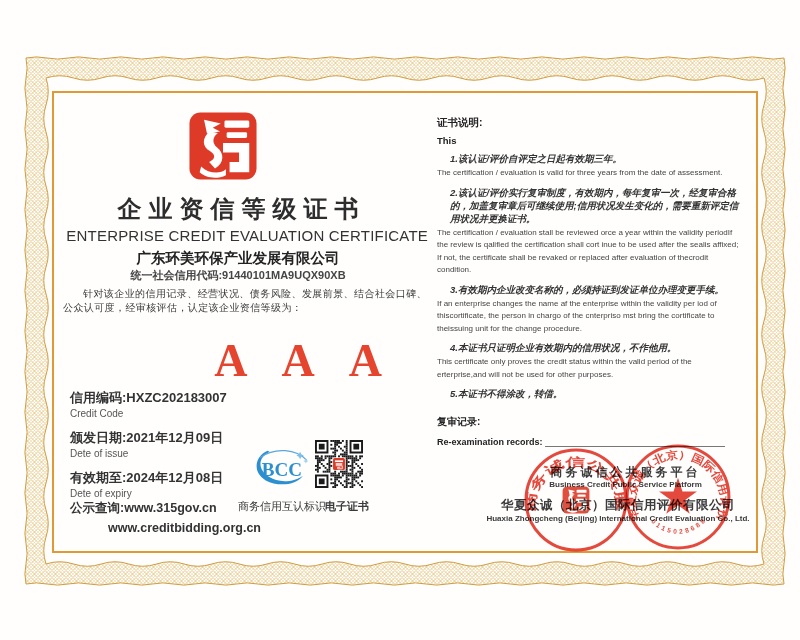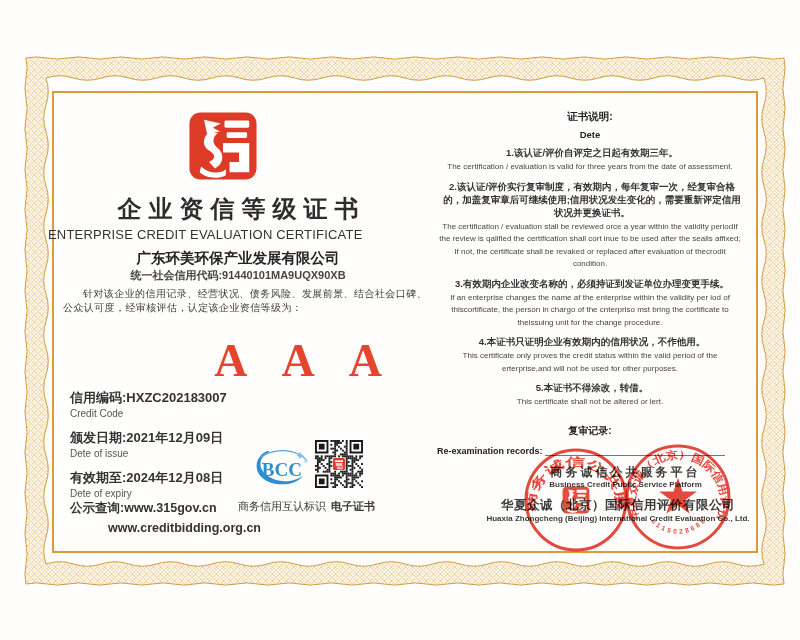--- a/index.html
+++ b/index.html
@@ -8,48 +8,48 @@
 
   
   .frame-svg{position:absolute;left:24px;top:56px;}
   .inner-line{position:absolute;left:52px;top:91px;width:702px;height:458px;border:2px solid #e09a35;}
 
   
   .emblem{position:absolute;left:188px;top:110px;width:70px;height:72px;}
   .cert-title{position:absolute;left:60px;top:193px;width:356px;text-align:center;
     font-family:Liberation Serif, serif;font-size:24px;font-weight:bold;color:#2d2d2d;
     letter-spacing:7px;padding-left:7px;box-sizing:border-box;}
-  .cert-title-en{position:absolute;left:48px;top:227px;width:380px;text-align:left;
-    font-size:13px;font-weight:500;color:#333;letter-spacing:0.2px;}
+  .cert-title-en{position:absolute;left:48px;top:227px;width:380px;text-align:right;
+    font-size:15px;font-weight:500;color:#333;letter-spacing:0.2px;}
   .company{position:absolute;left:60px;top:249px;width:356px;text-align:center;
     font-size:14.5px;font-weight:bold;color:#222;}
   .uscc{position:absolute;left:60px;top:268px;width:356px;text-align:center;
     font-size:11px;font-weight:600;color:#454545;}
   .statement{position:absolute;left:63px;top:287px;width:364px;font-size:10px;line-height:1.42;
     color:#3a3a3a;font-weight:500;text-indent:2em;text-align:justify;letter-spacing:0.4px;margin:0;}
   .rating{position:absolute;left:60px;top:334px;width:356px;text-align:right;
     font-family:"Liberation Serif","DejaVu Serif",serif;font-size:46px;font-weight:bold;color:#e5452f;
     letter-spacing:34px;padding-left:34px;box-sizing:border-box;}
   .fields{position:absolute;left:70px;top:389px;}
   .f-zh{font-size:13px;font-weight:600;color:#333;margin:0;}
   .f-en{font-size:10px;color:#555;margin:1px 0 0 0;}
   .field{margin-bottom:10px;}
   .query{position:absolute;left:70px;top:500px;}
   .q1{font-size:12.5px;font-weight:600;color:#333;margin:0;}
   .q2{font-size:12.5px;font-weight:600;color:#333;margin:4px 0 0 38px;}
   .bcc-svg{position:absolute;left:252px;top:447px;}
   .qr-svg{position:absolute;left:315px;top:440px;}
   .bcc-label{position:absolute;left:234px;top:499px;width:96px;text-align:center;font-size:11px;font-weight:normal;color:#3a3a3a;}
-  .qr-label{position:absolute;left:325px;top:499px;width:50px;text-align:right;font-size:11px;font-weight:bold;color:#3a3a3a;}
+  .qr-label{position:absolute;left:325px;top:499px;width:50px;text-align:left;font-size:11px;font-weight:bold;color:#3a3a3a;}
 
   
-  .right-col{position:absolute;left:437px;top:110px;width:306px;text-align:center;}
+  .right-col{position:absolute;left:437px;top:116px;width:306px;}
   .r-title-zh{font-size:10.5px;font-weight:bold;color:#222;margin:0;}
   .r-title-en{font-size:9.5px;font-weight:bold;color:#222;margin:5px 0 0 0;}
-  .note-zh{font-size:9.5px;line-height:13px;font-weight:600;color:#333;margin:6px 0 0 4px;}
+  .note-zh{font-size:9.5px;line-height:13px;font-weight:600;color:#333;margin:6px 0 0 13px;font-style:italic;}
   .note-en{font-size:8px;line-height:12.5px;color:#444;margin:2px 0 0 0;}
   .reexam-zh{font-size:10px;font-weight:bold;color:#222;margin:15px 0 0 0;}
   .reexam-row{display:flex;width:288px;margin-top:7px;align-items:flex-end;}
   .reexam-en{font-size:9px;font-weight:bold;color:#222;white-space:nowrap;}
   .reexam-blank{flex:1;border-bottom:1px solid #777;height:10px;margin-left:2px;}
 
   
   .platform-zh{position:absolute;left:523px;top:464px;width:205px;text-align:center;
     font-size:12px;font-weight:700;letter-spacing:3px;color:#3c3c3c;}
   .platform-en{position:absolute;left:523px;top:480px;width:205px;text-align:center;
@@ -353,32 +353,31 @@
     <rect x="9.4" y="9.4" width="6.2" height="6.2" rx="0.8" fill="#dd3a28"></rect>
     <rect x="10.4" y="10.6" width="4.2" height="0.9" fill="#fff"></rect>
     <rect x="10.8" y="12.1" width="3.4" height="0.8" fill="#fff"></rect>
     <path d="M10.8 13.4 h3.4 v1.6 h-2.4 v-0.8 h1.4" stroke="#fff" stroke-width="0.45" fill="none"></path>
   </svg>
   <div class="bcc-label">商务信用互认标识</div>
   <div class="qr-label">电子证书</div>
 
   <div class="right-col">
     <p class="r-title-zh">证书说明:</p>
-    <p class="r-title-en">Dete</p>
+    <p class="r-title-en">This</p>
 
     <p class="note-zh">1.该认证/评价自评定之日起有效期三年。</p>
     <p class="note-en">The certification / evaluation is valid for three years from the date of assessment.</p>
     <p class="note-zh">2.该认证/评价实行复审制度，有效期内，每年复审一次，经复审合格的，加盖复审章后可继续使用;信用状况发生变化的，需要重新评定信用状况并更换证书。</p>
     <p class="note-en">The certification / evaluation stall be reviewed orce a year within the validity periodIf the review is qalified the certification shall cort inue to be used after the sealis affixed; If not, the certificate shall be revaked or replaced after evaluation of thecrodit condition.</p>
     <p class="note-zh">3.有效期内企业改变名称的，必须持证到发证单位办理变更手续。</p>
     <p class="note-en">If an enterprise changes the name af the enterprise within the validity per iod of thiscortificate, the person in chargo of the cnterpriso mst bring the cortificate to theissuing unit for the change procedure.</p>
     <p class="note-zh">4.本证书只证明企业有效期内的信用状况，不作他用。</p>
     <p class="note-en">This certificate only proves the credit status within the valid period of the erterprise,and will not be used for other purposes.</p>
     <p class="note-zh">5.本证书不得涂改，转借。</p>
-    <p class="note-en">This certificate shall not be altered or lert.</p>
 
     <p class="reexam-zh">复审记录:</p>
     <div class="reexam-row">
       <span class="reexam-en">Re-examination records:</span>
       <span class="reexam-blank"></span>
     </div>
   </div>
 
   <div class="platform-zh">商务诚信公共服务平台</div>
   <div class="platform-en">Business Credit Public Service Platform</div>

